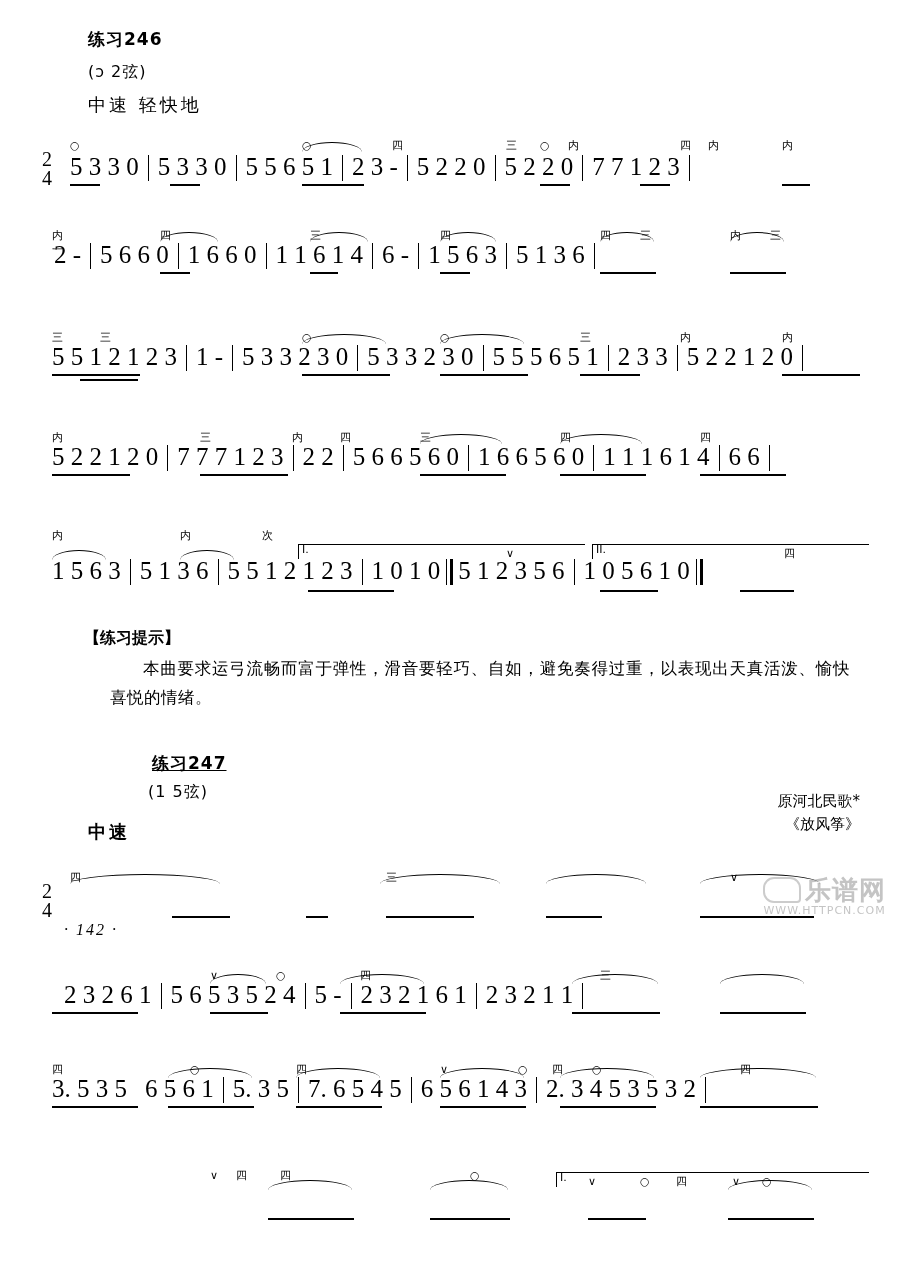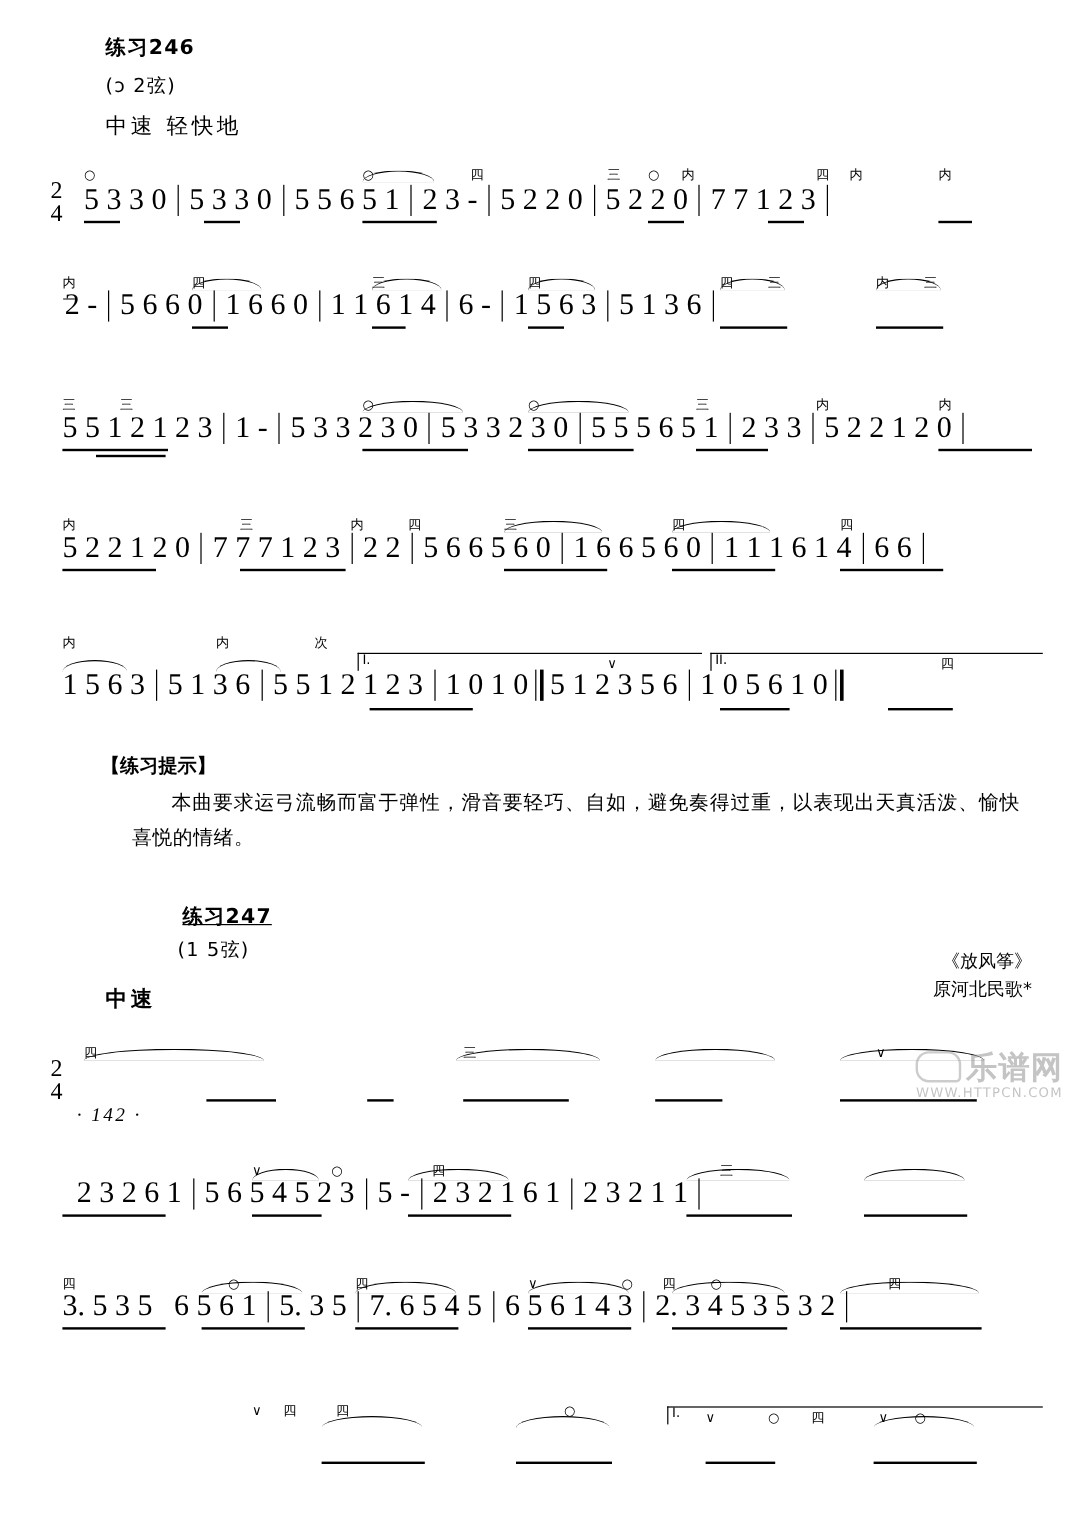--- a/index.html
+++ b/index.html
@@ -287,22 +287,22 @@
     <div class="beam" style="left:700px;top:62px;width:54px;"></div>
   </div>
 
   <div class="tips-head" style="left:84px;top:628px;">【练习提示】</div>
   <div class="tips-body" style="left:84px;top:655px;width:740px;text-indent:33px;margin-left:26px;">本曲要求运弓流畅而富于弹性，滑音要轻巧、自如，避免奏得过重，以表现出天真活泼、愉快喜悦的情绪。</div>
 
   <div class="ex-title" style="left:152px;top:752px;text-decoration:underline;">练习247</div>
   <div class="ex-string" style="left:148px;top:782px;">(1  5弦)</div>
   <div class="ex-tempo" style="left:88px;top:820px;font-weight:bold;">中速</div>
   <div class="ex-source" style="right:40px;top:790px;width:260px;">
+    <div>原河北民歌*</div>
     <div>《放风筝》</div>
-    <div>原河北民歌*</div>
   </div>
 
   <div class="staff" style="top:872px;">
     <div class="meter" style="left:2px;top:10px;">
       <b>2</b>
       <b>4</b>
     </div>
     <div class="lbl" style="left:30px;top:0px;">四</div>
     <div class="lbl" style="left:346px;top:0px;">三</div>
     <div class="lbl" style="left:690px;top:0px;">∨</div>
@@ -316,21 +316,21 @@
     <div class="beam" style="left:506px;top:44px;width:56px;"></div>
     <div class="beam" style="left:660px;top:44px;width:114px;"></div>
   </div>
 
   <div class="staff" style="top:968px;">
     <div class="lbl" style="left:170px;top:2px;">∨</div>
     <div class="lbl" style="left:236px;top:2px;">○</div>
     <div class="lbl" style="left:320px;top:2px;">四</div>
     <div class="lbl" style="left:560px;top:2px;">三</div>
     <div class="notes">
-      <span class="m" style="margin-left:24px;">2 3 2 6 1</span><span class="bar"></span><span class="m">5 6 5   4 5 2 3</span><span class="bar"></span><span class="m">5  -</span><span class="bar"></span><span class="m">2 3 2 1 6 1</span><span class="bar"></span><span class="m">2 3 2 1 1</span><span class="bar"></span>
+      <span class="m" style="margin-left:24px;">2 3 2 6 1</span><span class="bar"></span><span class="m">5 6 5   3 5 2 4</span><span class="bar"></span><span class="m">5  -</span><span class="bar"></span><span class="m">2 3 2 1 6 1</span><span class="bar"></span><span class="m">2 3 2 1 1</span><span class="bar"></span>
     </div>
     <div class="beam" style="left:12px;top:44px;width:86px;"></div>
     <div class="beam" style="left:170px;top:44px;width:58px;"></div>
     <div class="beam" style="left:300px;top:44px;width:86px;"></div>
     <div class="beam" style="left:532px;top:44px;width:88px;"></div>
     <div class="beam" style="left:680px;top:44px;width:86px;"></div>
     <div class="slur" style="left:170px;top:6px;width:56px;"></div>
     <div class="slur" style="left:300px;top:6px;width:84px;"></div>
     <div class="slur" style="left:532px;top:6px;width:86px;"></div>
     <div class="slur" style="left:680px;top:6px;width:84px;"></div>

